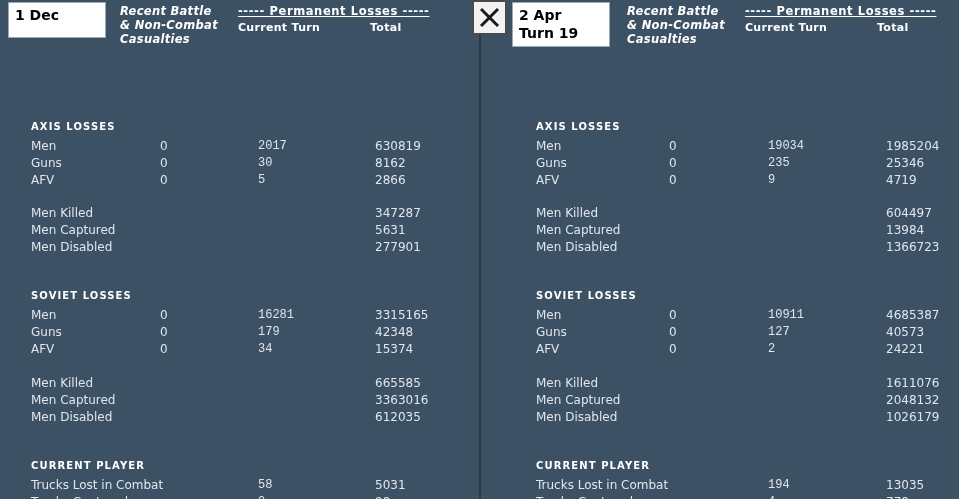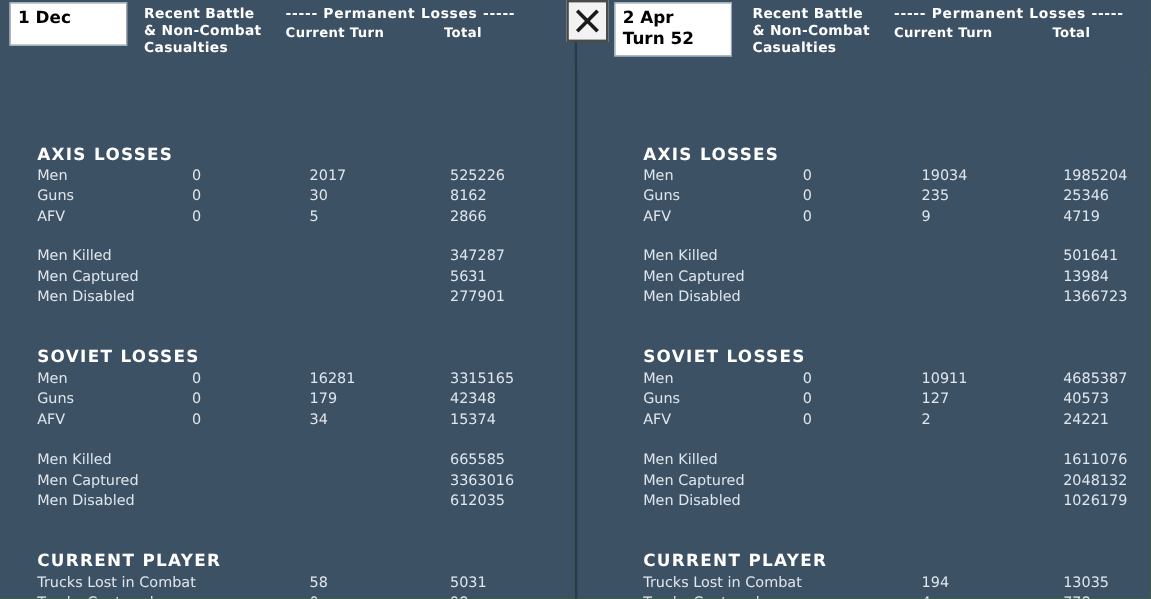--- a/index.html
+++ b/index.html
@@ -11,21 +11,21 @@
     width: 959px;
     height: 499px;
     font-family: "DejaVu Sans", sans-serif;
     overflow: hidden;
   }
   .screen {
     position: relative;
     width: 959px;
     height: 499px;
     display: flex;
-    background: #4d7c0f;
+    background: #fde047;
   }
   .panel {
     position: relative;
     width: 479px;
     height: 499px;
     background: #3d5165;
     box-sizing: border-box;
   }
   .panel.right {
     width: 480px;
@@ -60,47 +60,49 @@
     color: #ffffff;
     font-size: 11.5px;
     font-weight: bold;
     line-height: 14px;
     letter-spacing: 0.3px;
   }
   .hdr-recent {
     left: 120px;
     top: 4px;
     width: 120px;
+    font-style: italic;
   }
   .hdr-perm {
     left: 238px;
     top: 4px;
     width: 230px;
     letter-spacing: 0.6px;
+    text-decoration: underline;
   }
   .hdr-perm-sub {
     position: absolute;
     top: 21px;
     color: #ffffff;
     font-size: 11px;
     font-weight: bold;
     letter-spacing: 0.3px;
   }
   .hdr-curturn { left: 238px; }
   .hdr-total { left: 370px; }
 
   
   .body {
     position: relative;
     padding: 0;
   }
   .section-title {
     position: absolute;
     color: #ffffff;
-    font-size: 14px;
+    font-size: 10px;
     font-weight: bold;
     letter-spacing: 1.1px;
   }
   .row {
     position: absolute;
     left: 0;
     right: 0;
     height: 17px;
     color: #dfe6ec;
     font-size: 12px;
@@ -113,20 +115,21 @@
   }
   .c-recent {
     position: absolute;
     left: 160px;
     text-align: left;
   }
   .c-current {
     position: absolute;
     left: 258px;
     text-align: center;
+    font-family: Liberation Mono, monospace;
   }
   .c-total {
     position: absolute;
     left: 375px;
     text-align: left;
   }
   .panel.right .c-label { left: 534px; }
   .panel.right .c-recent { left: 667px; }
   .panel.right .c-current { left: 766px; }
   .panel.right .c-total { left: 884px; }
@@ -177,21 +180,21 @@
       <div class="hdr-perm-sub hdr-total">Total</div>
     </div>
 
     <div class="body">
       <div class="section-title" style="top:65px">AXIS LOSSES</div>
 
       <div class="row" style="top:82px">
         <span class="c-label">Men</span>
         <span class="c-recent">0</span>
         <span class="c-current">2017</span>
-        <span class="c-total">525226</span>
+        <span class="c-total">630819</span>
       </div>
       <div class="row" style="top:99px">
         <span class="c-label">Guns</span>
         <span class="c-recent">0</span>
         <span class="c-current">30</span>
         <span class="c-total">8162</span>
       </div>
       <div class="row" style="top:116px">
         <span class="c-label">AFV</span>
         <span class="c-recent">0</span>
@@ -266,21 +269,21 @@
         <line x1="7" y1="7" x2="24" y2="24" stroke="#1a1a1a" stroke-width="3"></line>
         <line x1="24" y1="7" x2="7" y2="24" stroke="#1a1a1a" stroke-width="3"></line>
       </svg>
     </div>
   </div>
 
   <div class="panel right">
     <div class="header">
       <div class="date-box" style="left:31px">
         <span>2 Apr</span>
-        <span class="line2">Turn 52</span>
+        <span class="line2">Turn 19</span>
       </div>
       <div class="hdr-col hdr-recent" style="left:146px">
         <div>Recent Battle</div>
         <div>&amp; Non-Combat</div>
         <div>Casualties</div>
       </div>
       <div class="hdr-col hdr-perm" style="left:264px">----- Permanent Losses -----</div>
       <div class="hdr-perm-sub" style="left:264px">Current Turn</div>
       <div class="hdr-perm-sub" style="left:396px">Total</div>
     </div>
@@ -302,21 +305,21 @@
       </div>
       <div class="row" style="top:116px">
         <span class="c-label">AFV</span>
         <span class="c-recent">0</span>
         <span class="c-current">9</span>
         <span class="c-total">4719</span>
       </div>
 
       <div class="row" style="top:149px">
         <span class="c-label">Men Killed</span>
-        <span class="c-total">501641</span>
+        <span class="c-total">604497</span>
       </div>
       <div class="row" style="top:166px">
         <span class="c-label">Men Captured</span>
         <span class="c-total">13984</span>
       </div>
       <div class="row" style="top:183px">
         <span class="c-label">Men Disabled</span>
         <span class="c-total">1366723</span>
       </div>
 

